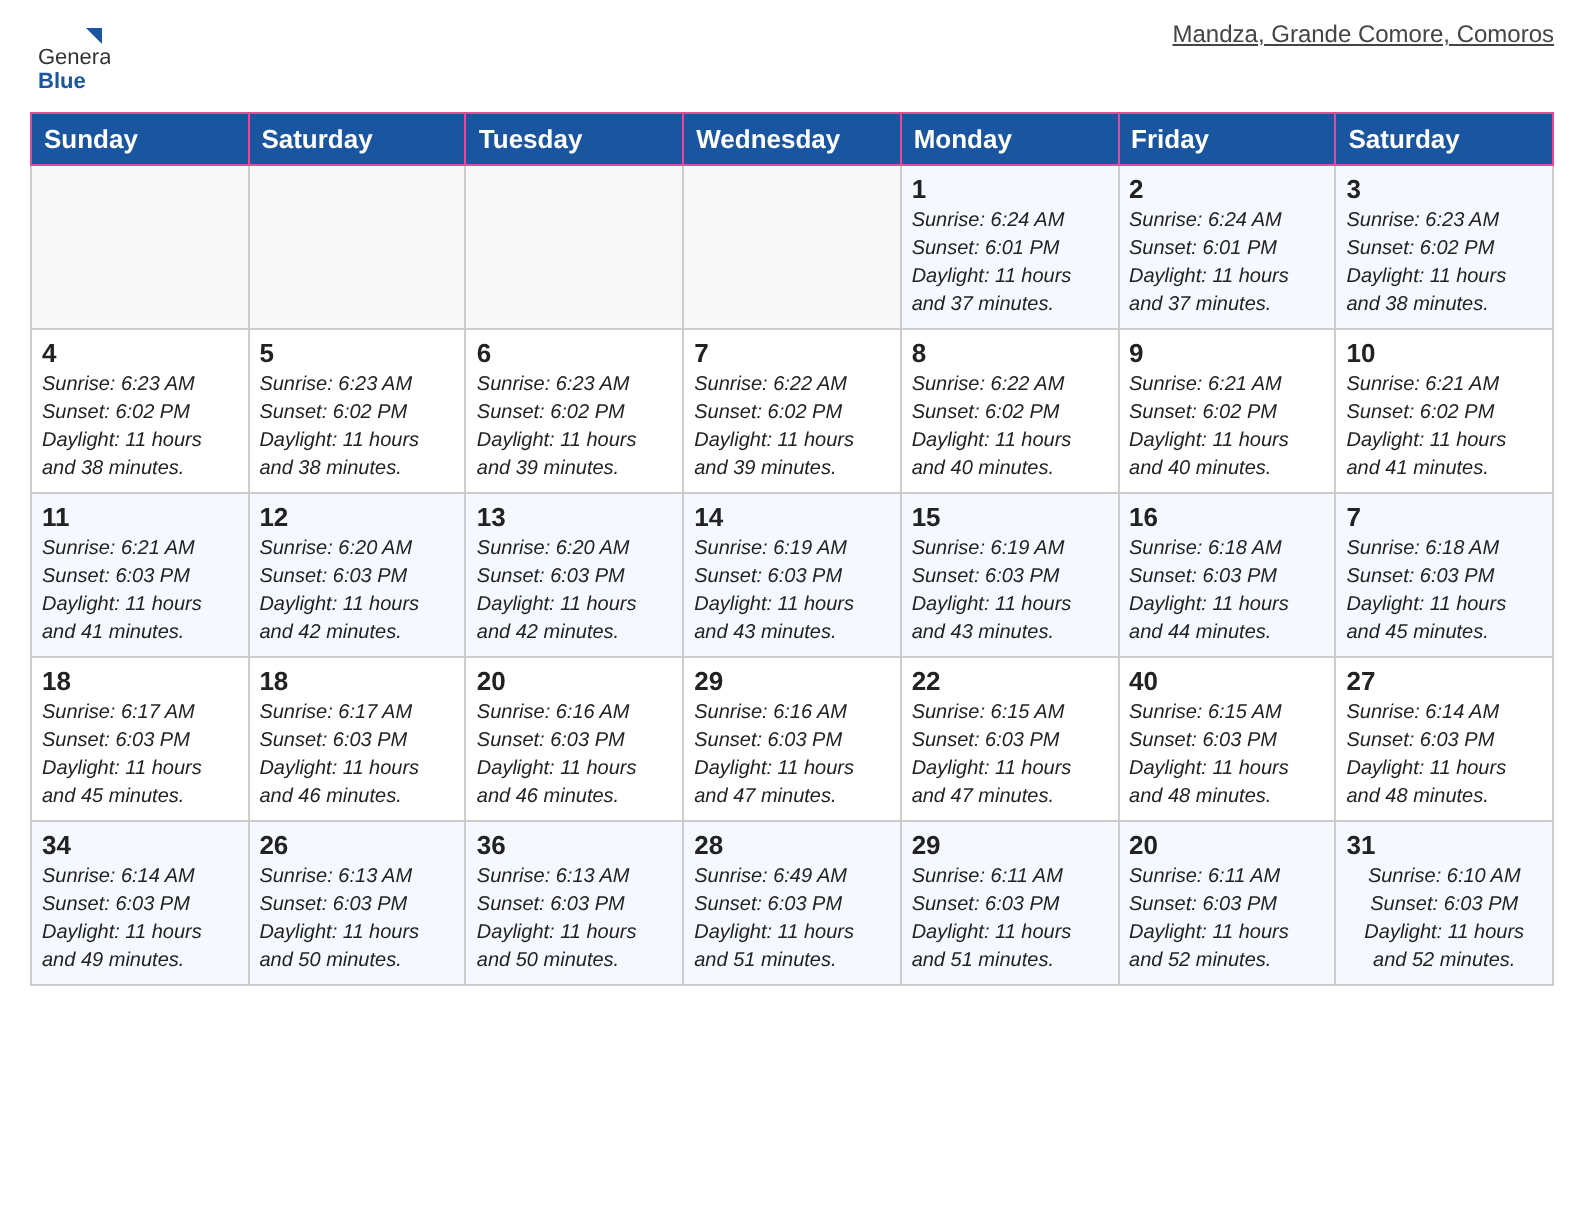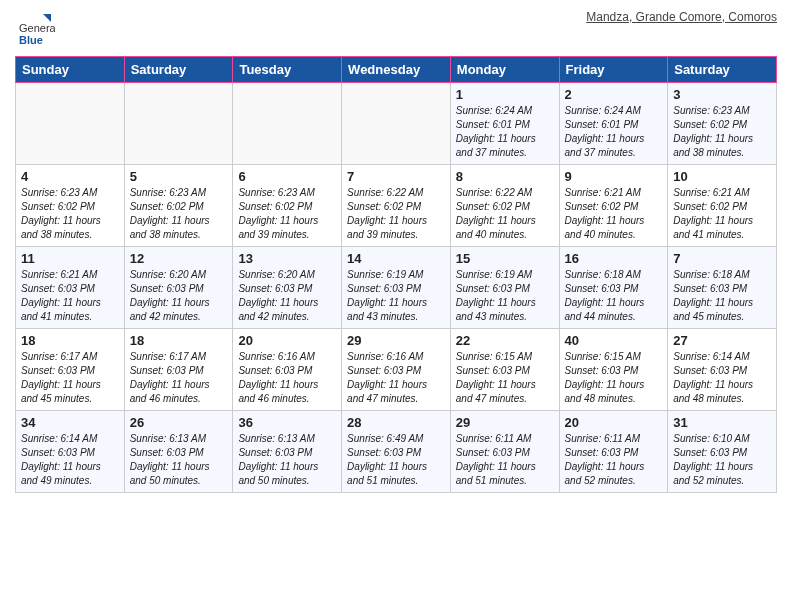--- a/index.html
+++ b/index.html
@@ -300,20 +300,20 @@
         </td>
         <td>
           <div class="day-number">20</div>
           <div class="day-info" style="white-space: pre-line;">Sunrise: 6:11 AM
 Sunset: 6:03 PM
 Daylight: 11 hours
 and 52 minutes.</div>
         </td>
         <td>
           <div class="day-number">31</div>
-          <div class="day-info" style="white-space: pre-line;">Sunrise: 6:10 AM
+          <div class="day-info" style="white-space: pre-line; text-align: center;">Sunrise: 6:10 AM
 Sunset: 6:03 PM
 Daylight: 11 hours
 and 52 minutes.</div>
         </td>
       </tr>
     </tbody>
 </table>
 
 </body></html>

